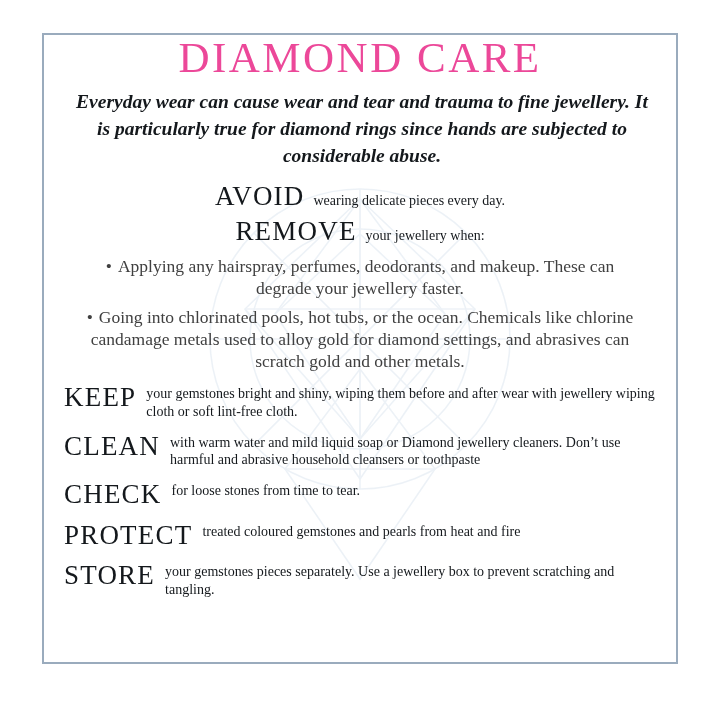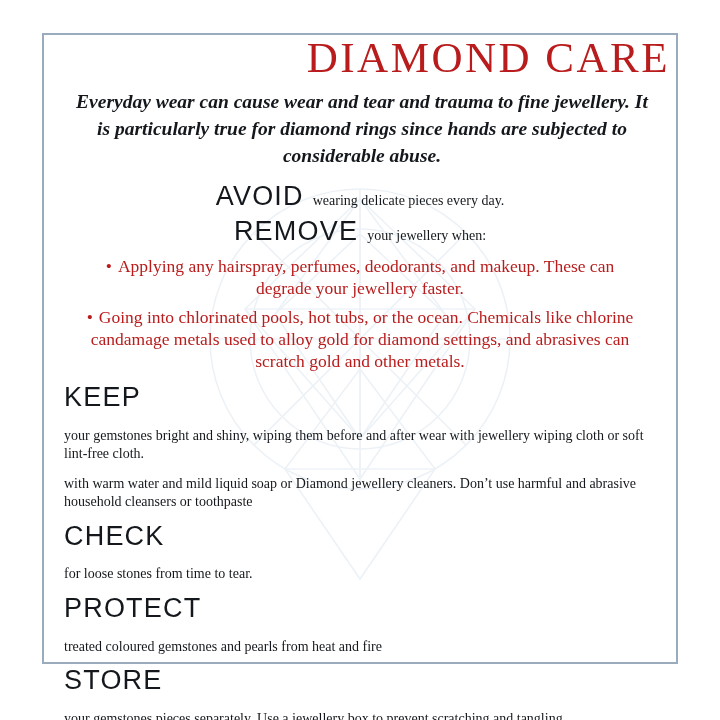--- a/index.html
+++ b/index.html
@@ -45,46 +45,45 @@
   }
   .content {
     position: relative;
     z-index: 2;
     padding: 36px 50px 0 50px;
     box-sizing: border-box;
     text-align: center;
   }
   .title {
     font-family: "Liberation Serif", serif;
-    color: #b91c1c;
+    color: #ec4899;
     font-size: 43px;
     letter-spacing: 2.5px;
     font-weight: normal;
     margin: 0 0 10px 0;
     line-height: 1;
-    text-align: right;
   }
   .intro {
     font-family: "Liberation Serif", serif;
     font-style: italic;
     font-weight: bold;
     color: #14181c;
     font-size: 19.5px;
     line-height: 1.38;
     margin: 4px 18px 12px 22px;
   }
   .line-row {
     display: flex;
     align-items: baseline;
     justify-content: center;
     gap: 9px;
     margin: 6px 0 2px 0;
   }
   .kw {
-    font-family: Liberation Sans, sans-serif;
+    font-family: Liberation Serif, serif;
     color: #14181c;
     font-size: 27px;
     letter-spacing: 1.2px;
     white-space: nowrap;
     line-height: 1.1;
   }
   .rest {
     font-family: "Liberation Serif", serif;
     color: #14181c;
     font-size: 14px;
@@ -94,35 +93,34 @@
   .rest.center {
     text-align: center;
   }
   .bullets {
     margin: 8px 34px 6px 34px;
     text-align: center;
   }
   .bullet {
     font-family: "Liberation Serif", serif;
     font-size: 17.5px;
-    color: #b91c1c;
+    color: #404040;
     line-height: 1.26;
     margin: 0 0 7px 0;
     text-indent: 0;
   }
   .bullet .dot {
     margin-right: 6px;
   }
   .blk {
     display: flex;
     align-items: flex-start;
     justify-content: space-between;
     gap: 10px;
     margin: 9px 8px 3px 14px;
-    flex-direction: column;
   }
   .blk .kw {
     flex: 0 0 auto;
     padding-top: 2px;
   }
   .blk .rest {
     flex: 1 1 auto;
     padding-top: 4px;
   }
 </style>
@@ -178,20 +176,21 @@
         <span class="dot">•</span><span>Going into chlorinated pools, hot tubs, or the ocean. Chemicals like chlorine candamage metals used to alloy gold for diamond settings, and abrasives can scratch gold and other metals.</span>
       </p>
     </div>
 
     <div class="blk">
       <span class="kw">KEEP</span>
       <span class="rest">your gemstones bright and shiny, wiping them before and after wear with jewellery wiping cloth or soft lint-free cloth.</span>
     </div>
 
     <div class="blk">
+      <span class="kw">CLEAN</span>
       <span class="rest">with warm water and mild liquid soap or Diamond jewellery cleaners. Don’t use harmful and abrasive household cleansers or toothpaste</span>
     </div>
 
     <div class="blk">
       <span class="kw">CHECK</span>
       <span class="rest">for loose stones from time to tear.</span>
     </div>
 
     <div class="blk">
       <span class="kw">PROTECT</span>

